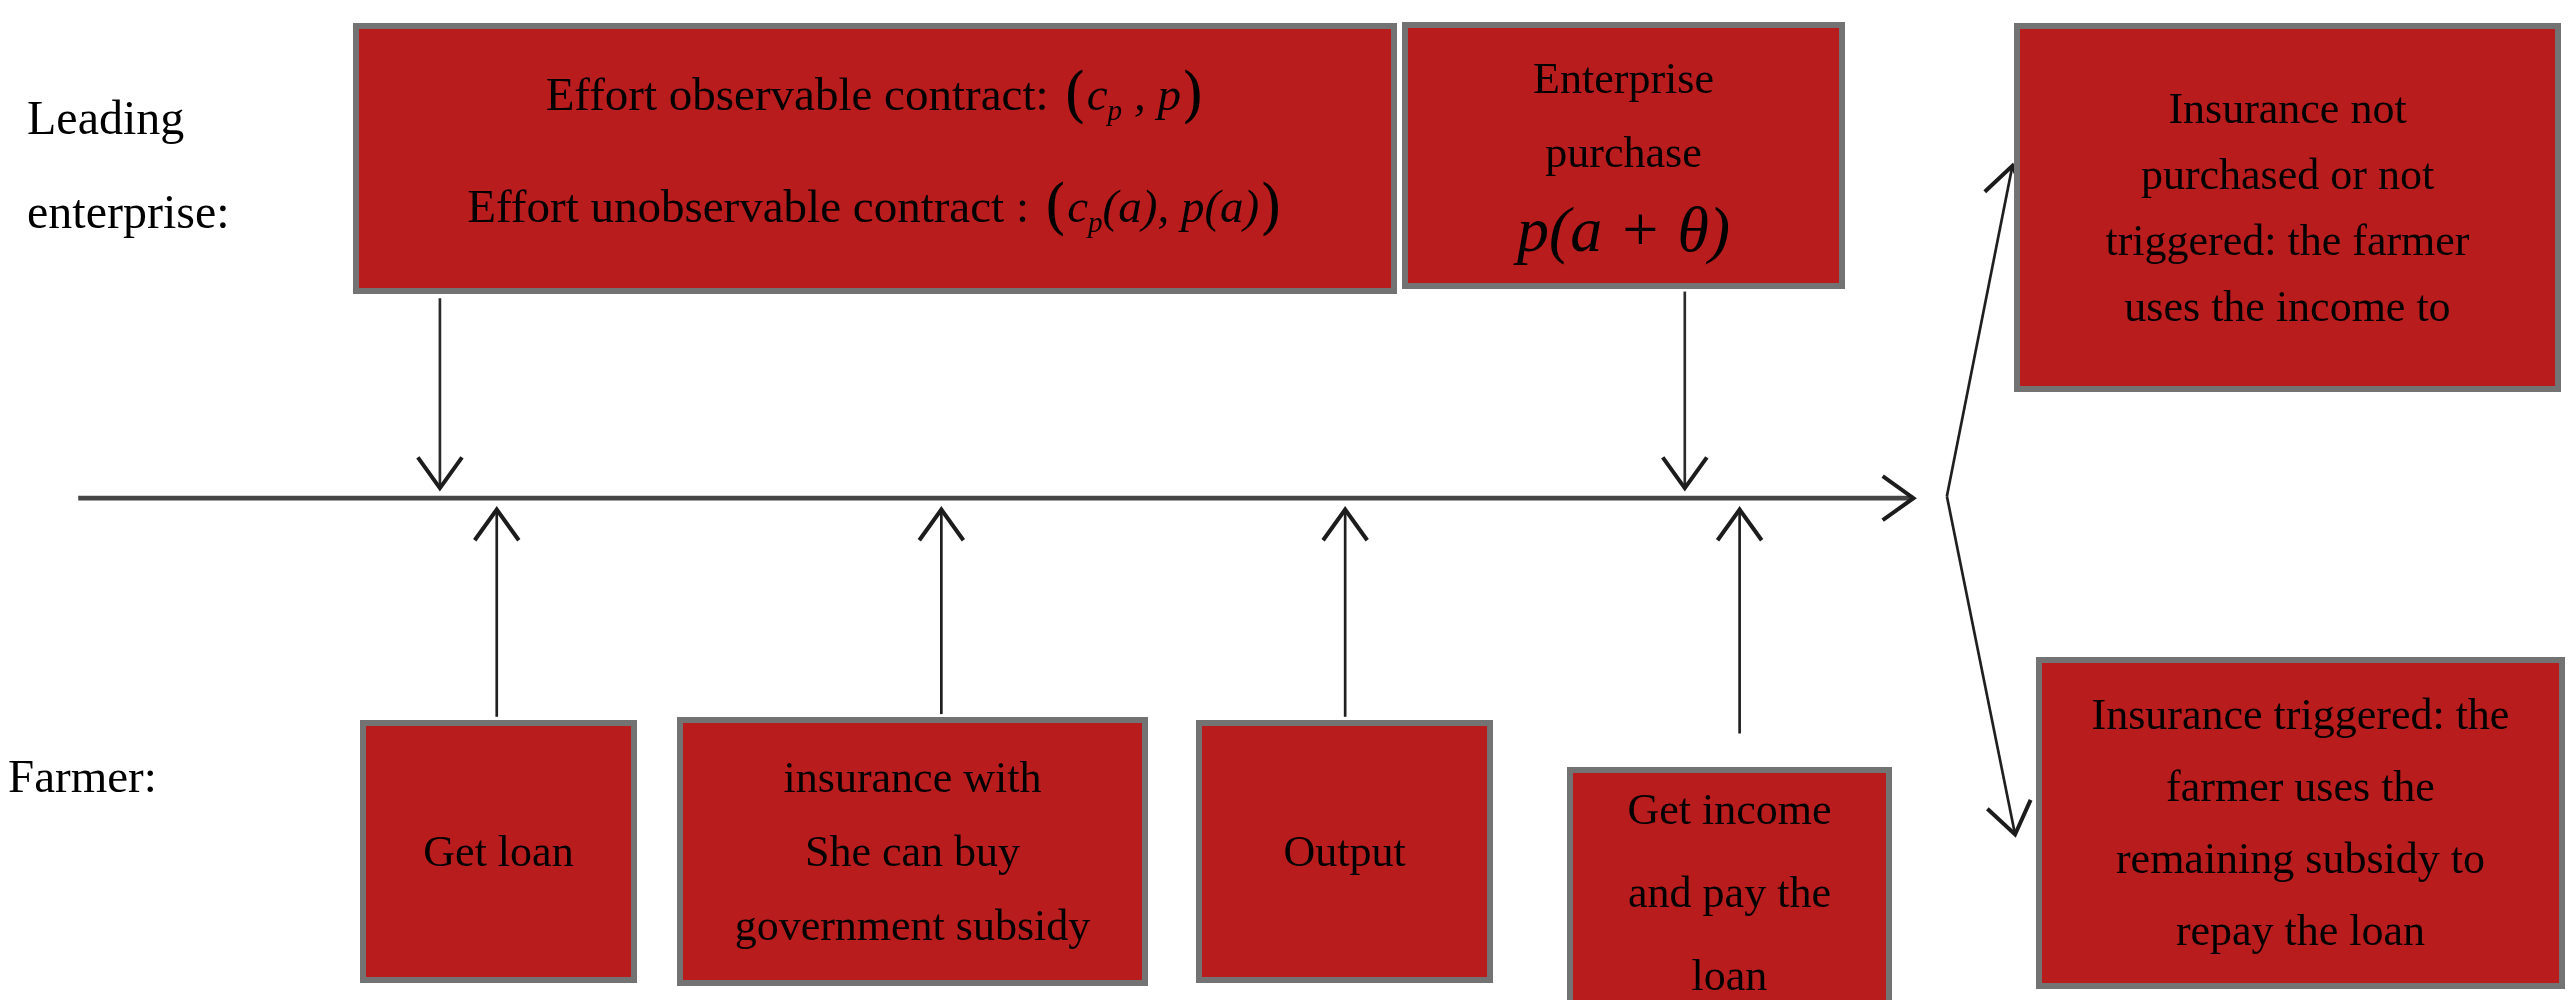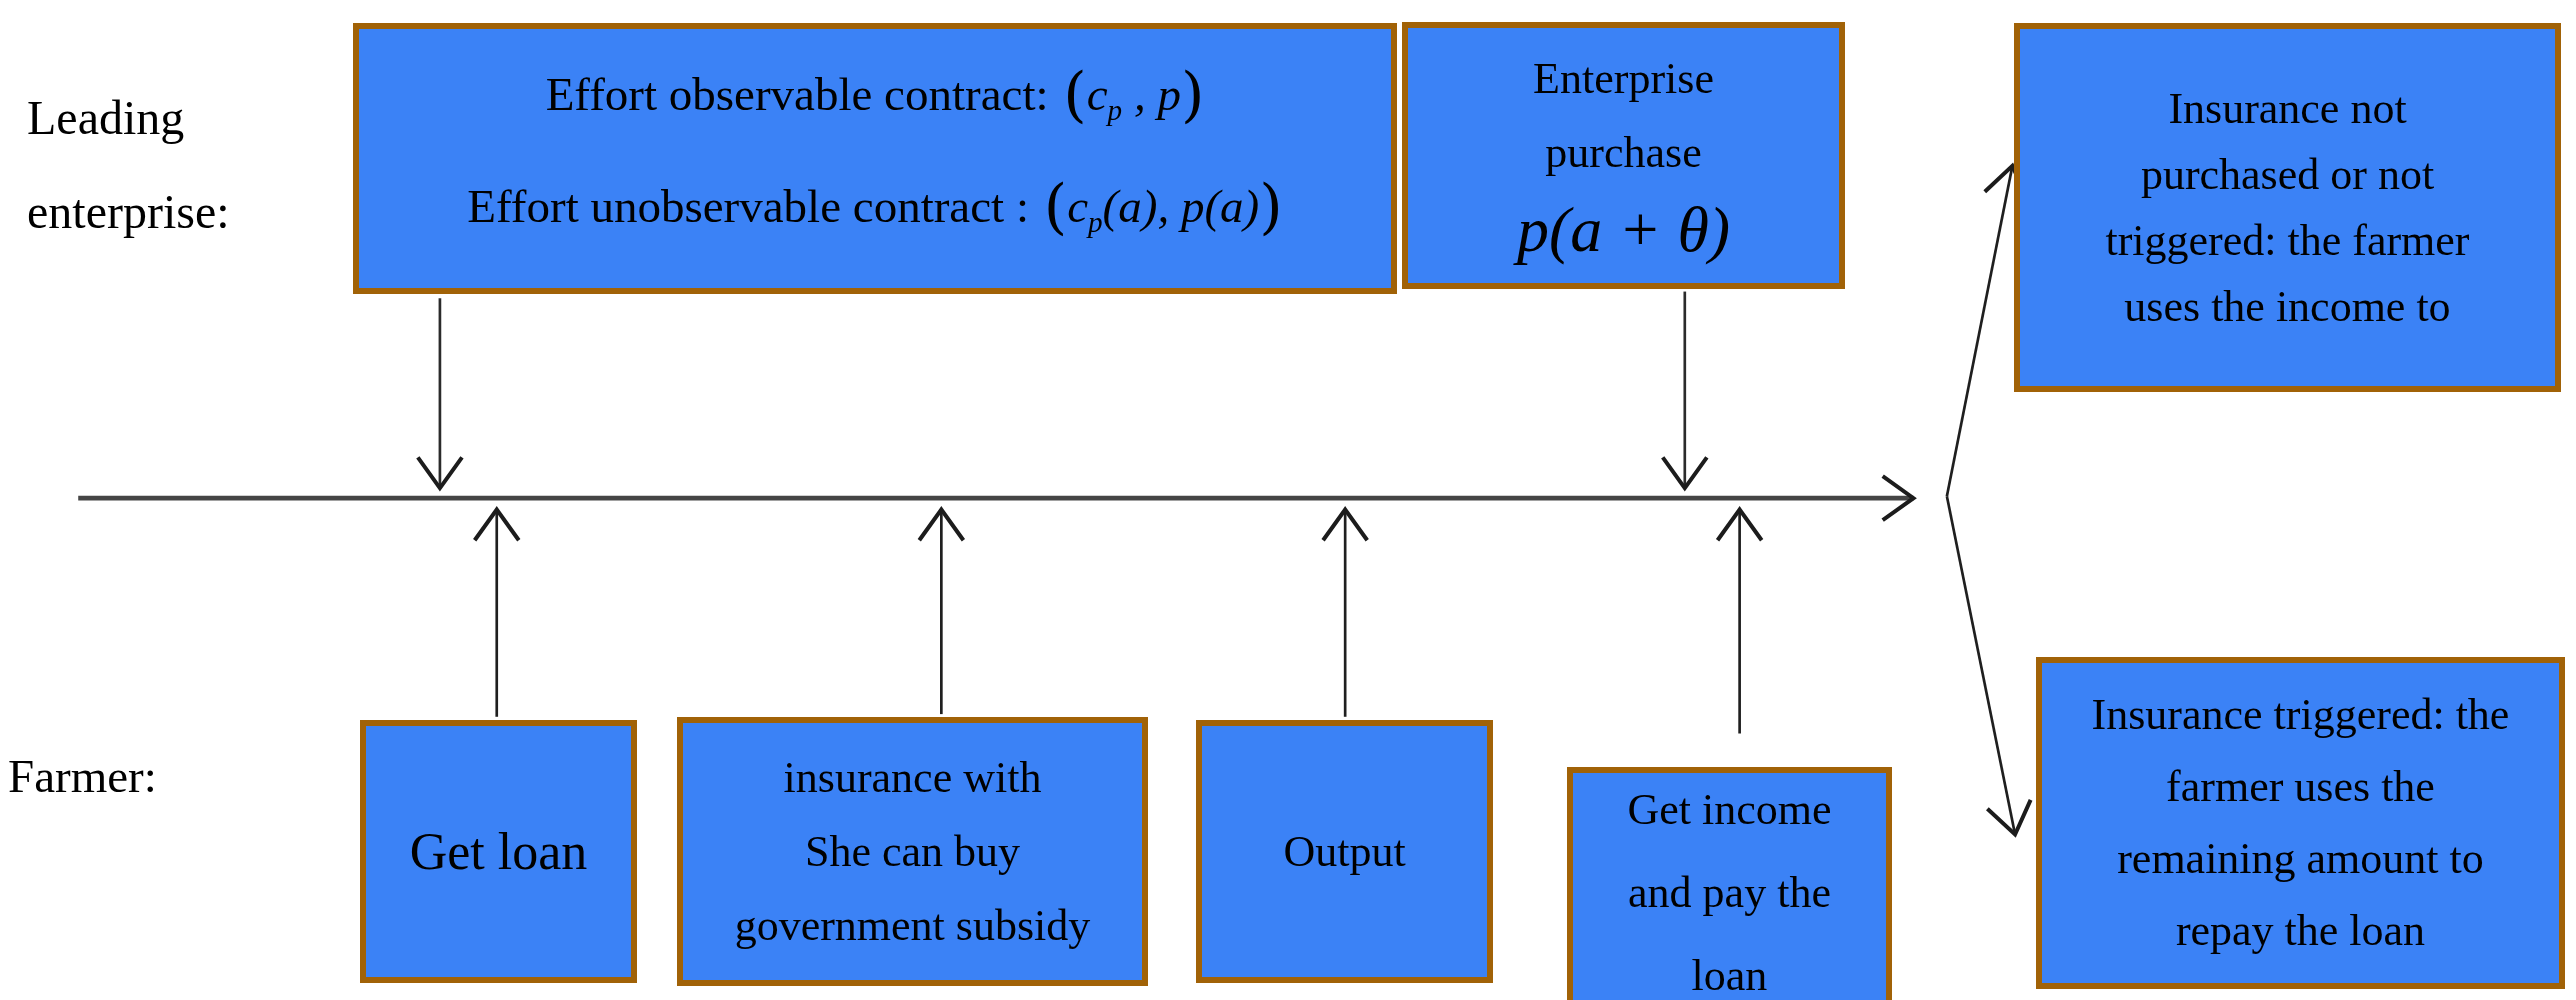--- a/index.html
+++ b/index.html
@@ -2,32 +2,32 @@
 <html style="font-size:10.7px"><head>
 <meta charset="utf-8">
 <style>
   html,body{margin:0;padding:0;background:#ffffff;}
   .canvas{
     position:relative;width:2576px;height:1001px;background:#ffffff;
     font-family:"Liberation Serif","DejaVu Serif",serif;color:#000;overflow:hidden;
   }
   .arrows{position:absolute;left:0;top:0;width:2576px;height:1001px;}
   .box{
-    position:absolute;box-sizing:border-box;border:6px solid #a16207;background:#3b82f6;
+    position:absolute;box-sizing:border-box;border:6px solid #737373;background:#b91c1c;
     display:flex;flex-direction:column;align-items:center;justify-content:center;
     text-align:center;
   }
   .side-label{position:absolute;font-size:48px;line-height:94px;white-space:nowrap;}
   .contracts{left:353px;top:23px;width:1044px;height:271px;font-size:47px;}
   .contracts .row{line-height:95px;white-space:nowrap;}
   .purchase{left:1402px;top:22px;width:443px;height:267px;font-size:44px;}
   .purchase .ln{line-height:74px;}
   .outcome-top{left:2014px;top:23px;width:547px;height:369px;font-size:44px;}
   .outcome-top .ln{line-height:66px;}
-  .get-loan{left:360px;top:720px;width:277px;height:263px;font-size:52px;}
+  .get-loan{left:360px;top:720px;width:277px;height:263px;font-size:44px;}
   .insurance{left:677px;top:717px;width:471px;height:269px;font-size:44px;}
   .insurance .ln{line-height:74px;}
   .output{left:1196px;top:720px;width:297px;height:263px;font-size:44px;}
   .income{left:1567px;top:767px;width:325px;height:251px;font-size:44px;justify-content:space-between;}
   .income .ln{line-height:73px;}
   .outcome-bottom{left:2036px;top:657px;width:529px;height:332px;font-size:44px;}
   .outcome-bottom .ln{line-height:72px;}
   .frm{font-style:italic;margin-left:14.7px;white-space:nowrap;}
   .frm sub{font-size:0.62em;font-style:italic;}
   .paren{font-style:normal;font-size:1.28em;font-weight:400;vertical-align:-0.08em;font-family:"DejaVu Serif",serif;}
@@ -103,18 +103,18 @@
   <div class="box outcome-top">
     <div class="ln">Insurance not</div>
     <div class="ln">purchased or not</div>
     <div class="ln">triggered: the farmer</div>
     <div class="ln">uses the income to</div>
   </div>
 
   <div class="box outcome-bottom">
     <div class="ln">Insurance triggered: the</div>
     <div class="ln">farmer uses the</div>
-    <div class="ln">remaining amount to</div>
+    <div class="ln">remaining subsidy to</div>
     <div class="ln">repay the loan</div>
   </div>
 
 </div>
 
 
 </body></html>

